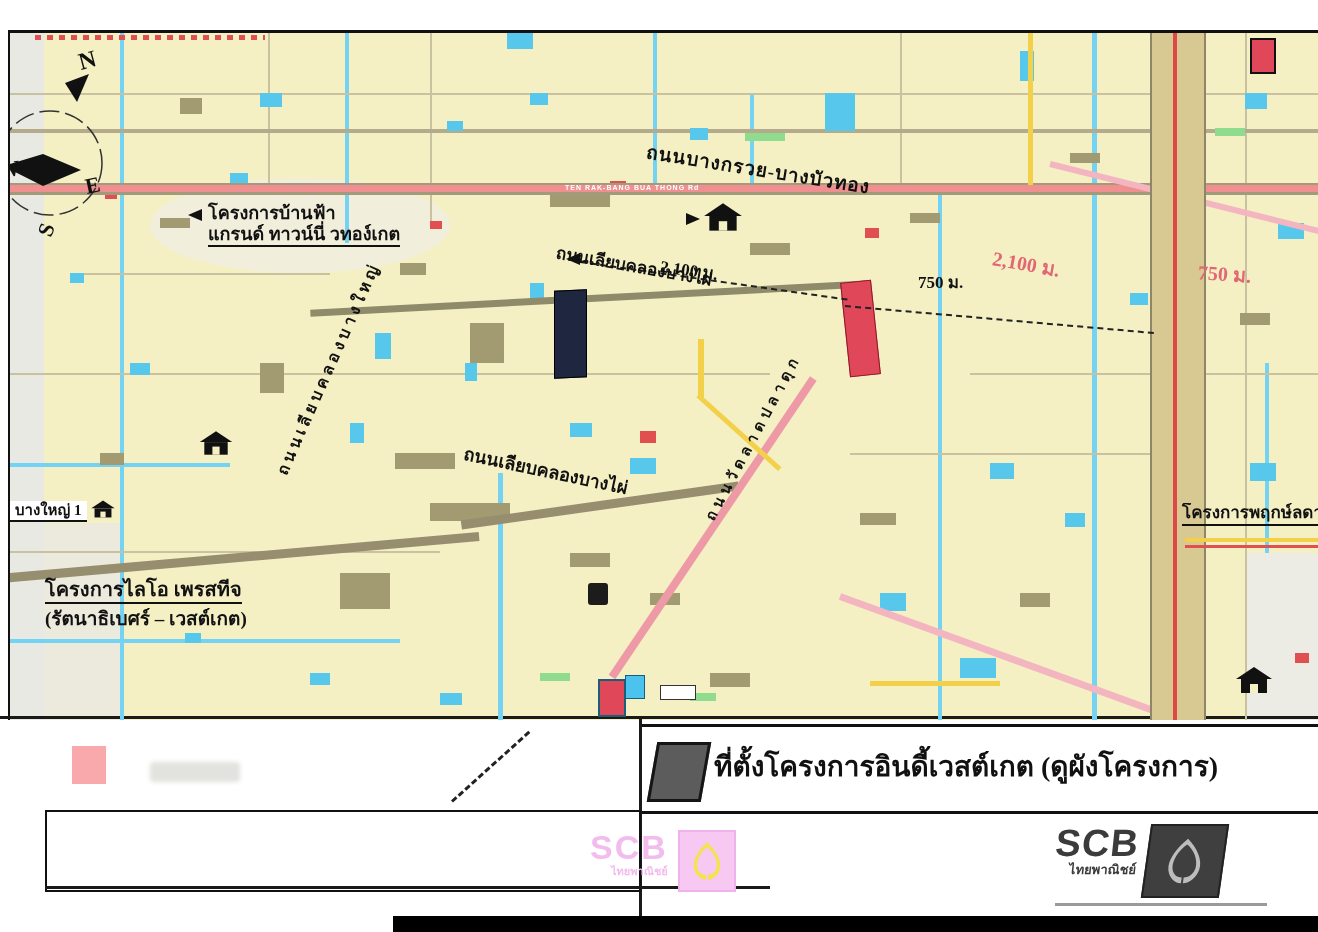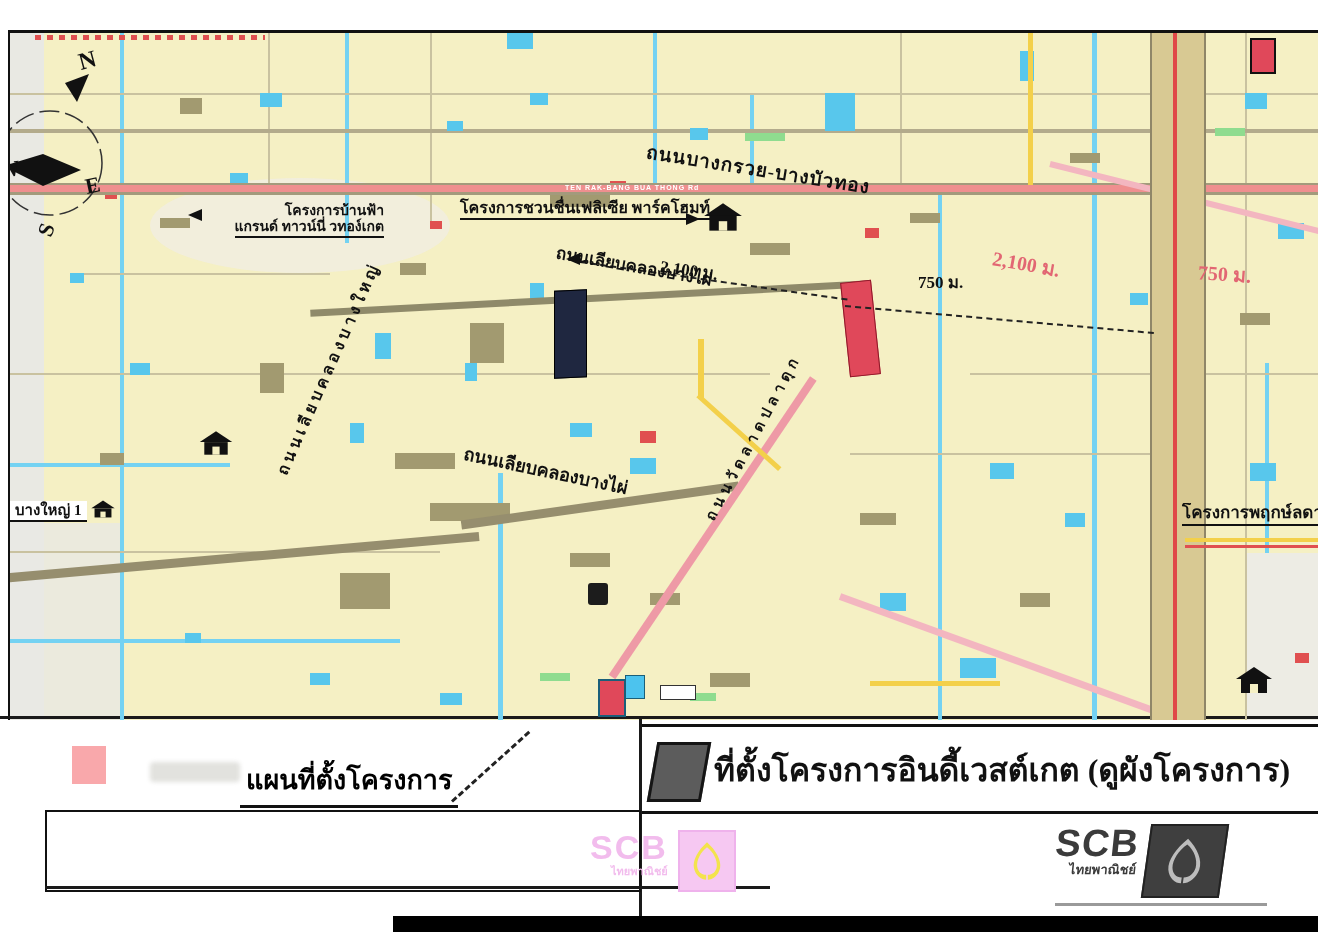--- a/index.html
+++ b/index.html
@@ -59,21 +59,21 @@
   .smudge{position:absolute;left:150px;top:762px;width:90px;height:20px;background:#e2e2de;
           filter:blur(2px);border-radius:4px;}
   .stair{position:absolute;left:452px;top:800px;width:104px;border-top:3px dashed #222;
          transform:rotate(-42deg);transform-origin:left center;}
   .left-empty-box{position:absolute;left:45px;top:810px;width:592px;height:78px;
                   background:#fff;border:2px solid #111;}
   .right-legend-box{position:absolute;left:642px;top:724px;width:676px;height:84px;
                     background:#fff;border-top:3px solid #111;border-bottom:3px solid #111;}
   .legend-swatch-dark{position:absolute;left:652px;top:742px;width:48px;height:54px;background:#5c5c5c;
                       border:3px solid #151515;transform:skewX(-10deg);}
-  .right-legend-text{position:absolute;left:714px;top:744px;font-size:32px;font-weight:bold;
+  .right-legend-text{position:absolute;left:714px;top:744px;font-size:28px;font-weight:bold;
                      font-family:"Liberation Serif",serif;color:#111;white-space:nowrap;}
   .scb{font-family:"Liberation Sans",sans-serif;font-weight:bold;line-height:1;}
   .scb-watermark{position:absolute;left:590px;top:830px;display:flex;gap:10px;align-items:flex-start;}
   .scb-watermark .t{color:#f2bced;text-align:right;}
   .scb-watermark .a{font-size:34px;letter-spacing:2px;}
   .scb-watermark .th{font-size:11px;margin-top:2px;}
   .scb-sq-pink{width:54px;height:58px;background:#f6c8f2;border:2px solid #efb2ec;
                display:flex;align-items:center;justify-content:center;}
   .scb-logo-dark{position:absolute;left:1055px;top:824px;display:flex;gap:8px;align-items:flex-start;}
   .scb-logo-dark .t{color:#3b3b3b;text-align:right;transform:skewX(-6deg);}
@@ -237,46 +237,48 @@
         <rect x="16" y="19" width="8" height="9" fill="#f5f0c4"></rect>
     </svg>
     <svg class="house" style="left:80px;top:466px;" width="26" height="20" viewBox="0 0 40 30">
       <path d="M2 14 L20 2 L38 14 Z" fill="#111"></path>
         <rect x="7" y="14" width="26" height="14" fill="#111"></rect>
         <rect x="16" y="19" width="8" height="9" fill="#f5f0c4"></rect>
     </svg>
     <div class="arrow-r" style="left:676px;top:180px;"></div>
     <div class="arrow-l" style="left:178px;top:176px;"></div>
 
-    <div class="lbl" style="left:198px;top:170px;width:176px;text-align:right;font-size:14px;">
+    <div class="lbl" style="left:198px;top:170px;width:176px;text-align:left;font-size:18px;">
       <div>โครงการบ้านฟ้า</div>
       <div class="u" style="display:inline-block;">แกรนด์ ทาวน์นี่ วทอง์เกต</div>
     </div>
-    <div class="lbl u" style="left:450px;top:166px;font-size:16px;">โครงการชวนชื่นเฟลิเซีย พาร์คโฮมท์</div>
     <div class="lbl" style="left:635px;top:126px;font-size:19px;letter-spacing:1px;transform:rotate(9deg);">ถนนบางกรวย-บางบัวทอง</div>
     <div class="lbl" style="left:545px;top:224px;font-size:17px;transform:rotate(10deg);">ถนนเลียบคลองบางไผ่</div>
     <div class="lbl" style="left:650px;top:228px;font-size:17px;transform:rotate(8deg);">2,100 ม.</div>
     <div class="lbl" style="left:908px;top:240px;font-size:17px;">750 ม.</div>
     <div class="lbl red-t" style="left:982px;top:220px;font-size:20px;transform:rotate(10deg);">2,100 ม.</div>
     <div class="lbl red-t" style="left:1188px;top:230px;font-size:20px;transform:rotate(4deg);">750 ม.</div>
     <div class="lbl" style="left:272px;top:432px;font-size:16px;letter-spacing:4px;transform:rotate(-66deg);transform-origin:left center;">ถนนเลียบคลองบางใหญ่</div>
     <div class="lbl" style="left:700px;top:478px;font-size:15px;letter-spacing:5px;transform:rotate(-62deg);transform-origin:left center;">ถนนวัดลาดปลาดุก</div>
     <div class="lbl" style="left:452px;top:428px;font-size:18px;transform:rotate(12deg);">ถนนเลียบคลองบางไผ่</div>
     <div class="lbl u" style="left:0px;top:468px;font-size:15px;background:#fff;padding:1px 5px;">บางใหญ่ 1</div>
+    <div class="lbl" style="left:35px;top:545px;font-size:20px;">
+      <div class="u" style="display:inline-block;">โครงการไลโอ เพรสทีจ</div>
+      <div style="margin-top:4px;font-size:19px;">(รัตนาธิเบศร์ – เวสต์เกต)</div>
+    </div>
     <div class="lbl u" style="left:1172px;top:470px;font-size:17px;max-width:138px;overflow:hidden;">โครงการพฤกษ์ลดา</div>
     <div class="roady" style="left:1175px;top:505px;width:135px;height:4px;"></div>
     <div class="roadp" style="left:1175px;top:512px;width:135px;height:3px;background:#e05050;"></div>
   </div>
 
   <div class="hline" style="left:0;top:716px;width:1318px;height:3px;"></div>
   <div class="vline" style="left:639px;top:716px;width:3px;height:214px;"></div>
 
   <div class="legend-swatch-pink"></div>
   <div class="smudge"></div>
-  <div class="legend-title">แผนที่ตั้งโครงการ</div>
   <div class="stair"></div>
   <div class="left-empty-box"></div>
   <div class="hline" style="left:45px;top:886px;width:725px;height:3px;"></div>
 
   <div class="right-legend-box"></div>
   <div class="legend-swatch-dark"></div>
   <div class="right-legend-text">ที่ตั้งโครงการอินดี้เวสต์เกต (ดูผังโครงการ)</div>
 
   <div class="scb scb-watermark">
     <div class="t">

